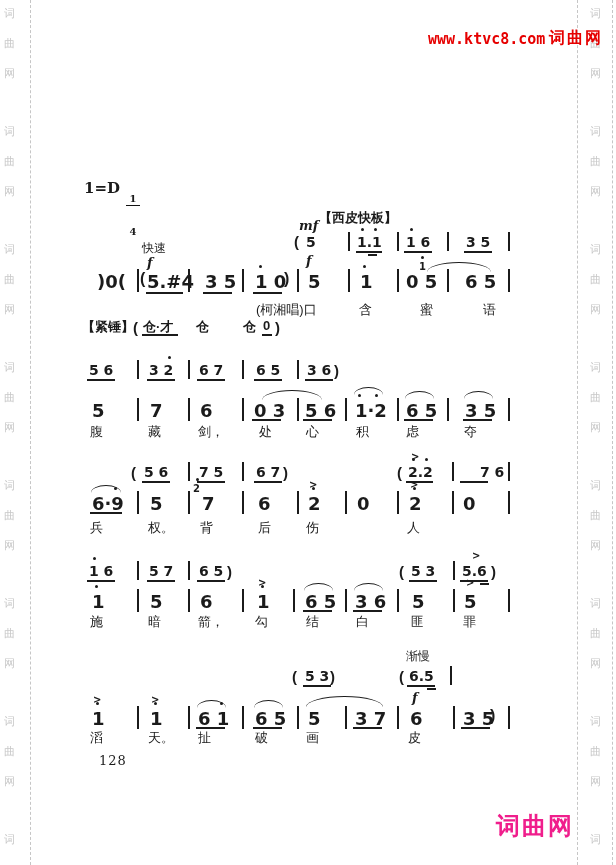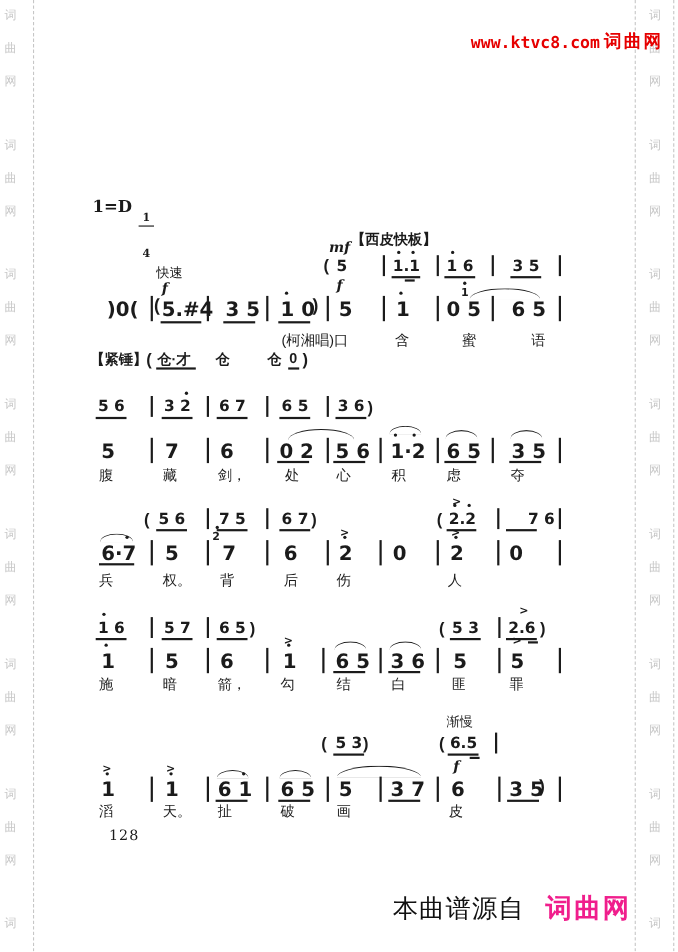--- a/index.html
+++ b/index.html
@@ -185,21 +185,21 @@
       <div class="nt bar" style="left: 297px; top: 360px; height: 19px;"></div>
       <div class="nt sn" style="left: 307px; top: 362px;">3 6</div>
       <div class="nt ul" style="left: 305px; top: 379px; width: 28px;"></div>
       <div class="nt sp" style="left: 334px; top: 362px;">)</div>
       <div class="nt mn" style="left: 92px; top: 400px;">5</div>
       <div class="nt bar" style="left: 137px; top: 398px; height: 23px;"></div>
       <div class="nt mn" style="left: 150px; top: 400px;">7</div>
       <div class="nt bar" style="left: 188px; top: 398px; height: 23px;"></div>
       <div class="nt mn" style="left: 200px; top: 400px;">6</div>
       <div class="nt bar" style="left: 242px; top: 398px; height: 23px;"></div>
-      <div class="nt mn" style="left: 254px; top: 400px;">0 2</div>
+      <div class="nt mn" style="left: 254px; top: 400px;">0 3</div>
       <div class="nt ul" style="left: 252px; top: 419px; width: 29px;"></div>
       <div class="nt arc" style="left: 262px; top: 390px; width: 60px; height: 9px;"></div>
       <div class="nt bar" style="left: 297px; top: 398px; height: 23px;"></div>
       <div class="nt mn" style="left: 305px; top: 400px;">5 6</div>
       <div class="nt ul" style="left: 303px; top: 419px; width: 29px;"></div>
       <div class="nt bar" style="left: 345px; top: 398px; height: 23px;"></div>
       <div class="nt mn" style="left: 355px; top: 400px;">1·2</div>
       <div class="nt dot" style="left: 358px; top: 394px;"></div>
       <div class="nt dot" style="left: 375px; top: 394px;"></div>
       <div class="nt arc" style="left: 354px; top: 387px; width: 29px; height: 7px;"></div>
@@ -233,21 +233,21 @@
       <div class="nt sp" style="left: 397px; top: 464px;">(</div>
       <div class="nt acc" style="left: 411px; top: 451px;">&gt;</div>
       <div class="nt sn" style="left: 408px; top: 464px; text-align: center;">2.2</div>
       <div class="nt dot" style="left: 412px; top: 458px;"></div>
       <div class="nt dot" style="left: 425px; top: 458px;"></div>
       <div class="nt ul" style="left: 406px; top: 481px; width: 27px;"></div>
       <div class="nt bar" style="left: 452px; top: 462px; height: 19px;"></div>
       <div class="nt sn" style="left: 480px; top: 464px;">7 6</div>
       <div class="nt ul" style="left: 460px; top: 481px; width: 28px;"></div>
       <div class="nt bar" style="left: 508px; top: 462px; height: 19px;"></div>
-      <div class="nt mn" style="left: 92px; top: 493px;">6·7</div>
+      <div class="nt mn" style="left: 92px; top: 493px;">6·9</div>
       <div class="nt dot" style="left: 114px; top: 487px;"></div>
       <div class="nt arc" style="left: 91px; top: 485px; width: 30px; height: 7px;"></div>
       <div class="nt ul" style="left: 90px; top: 512px; width: 32px;"></div>
       <div class="nt bar" style="left: 137px; top: 491px; height: 23px;"></div>
       <div class="nt mn" style="left: 150px; top: 493px;">5</div>
       <div class="nt bar" style="left: 188px; top: 491px; height: 23px;"></div>
       <div class="nt gn" style="left: 193px; top: 483px;">2</div>
       <div class="nt dot" style="left: 196px; top: 478px;"></div>
       <div class="nt mn" style="left: 202px; top: 493px;">7</div>
       <div class="nt bar" style="left: 242px; top: 491px; height: 23px;"></div>
@@ -279,21 +279,21 @@
       <div class="nt ul" style="left: 147px; top: 580px; width: 28px;"></div>
       <div class="nt bar" style="left: 188px; top: 561px; height: 19px;"></div>
       <div class="nt sn" style="left: 199px; top: 563px;">6 5</div>
       <div class="nt ul" style="left: 197px; top: 580px; width: 28px;"></div>
       <div class="nt sp" style="left: 227px; top: 563px;">)</div>
       <div class="nt sp" style="left: 399px; top: 563px;">(</div>
       <div class="nt sn" style="left: 411px; top: 563px;">5 3</div>
       <div class="nt ul" style="left: 409px; top: 580px; width: 28px;"></div>
       <div class="nt bar" style="left: 453px; top: 561px; height: 19px;"></div>
       <div class="nt acc" style="left: 472px; top: 550px;">&gt;</div>
-      <div class="nt sn" style="left: 462px; top: 563px;">2.6</div>
+      <div class="nt sn" style="left: 462px; top: 563px;">5.6</div>
       <div class="nt ul" style="left: 460px; top: 580px; width: 28px;"></div>
       <div class="nt ul" style="left: 480px; top: 583px; width: 9px;"></div>
       <div class="nt sp" style="left: 491px; top: 563px;">)</div>
       <div class="nt mn" style="left: 92px; top: 591px;">1</div>
       <div class="nt dot" style="left: 95px; top: 585px;"></div>
       <div class="nt bar" style="left: 137px; top: 589px; height: 23px;"></div>
       <div class="nt mn" style="left: 150px; top: 591px;">5</div>
       <div class="nt bar" style="left: 188px; top: 589px; height: 23px;"></div>
       <div class="nt mn" style="left: 200px; top: 591px;">6</div>
       <div class="nt bar" style="left: 242px; top: 589px; height: 23px;"></div>
@@ -365,16 +365,15 @@
       <div class="nt lyr" style="left: 90px; top: 729px;">滔</div>
       <div class="nt lyr" style="left: 148px; top: 729px;">天。</div>
       <div class="nt lyr" style="left: 198px; top: 729px;">扯</div>
       <div class="nt lyr" style="left: 255px; top: 729px;">破</div>
       <div class="nt lyr" style="left: 306px; top: 729px;">画</div>
       <div class="nt lyr" style="left: 408px; top: 729px;">皮</div>
     </div>
 
   <span class="abs pg" style="left:99px;top:753px">128</span>
 
-  <span class="abs src" style="left:357px;top:811px">本曲谱源自</span>
   <span class="abs srcsite" style="left:496px;top:810px">词曲网</span>
 
 </div>
 
 </body></html>

